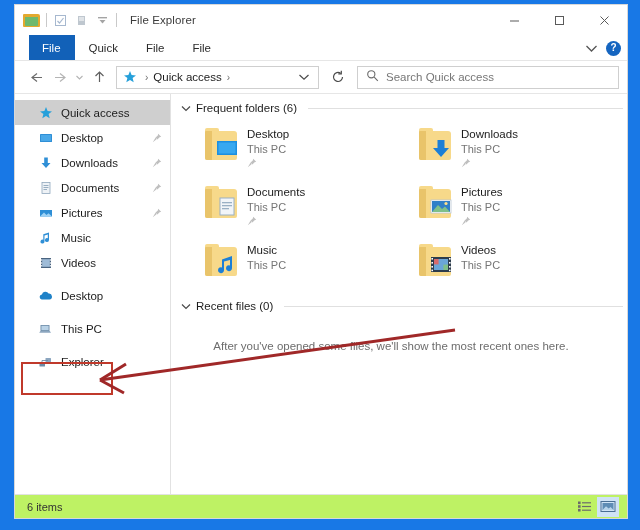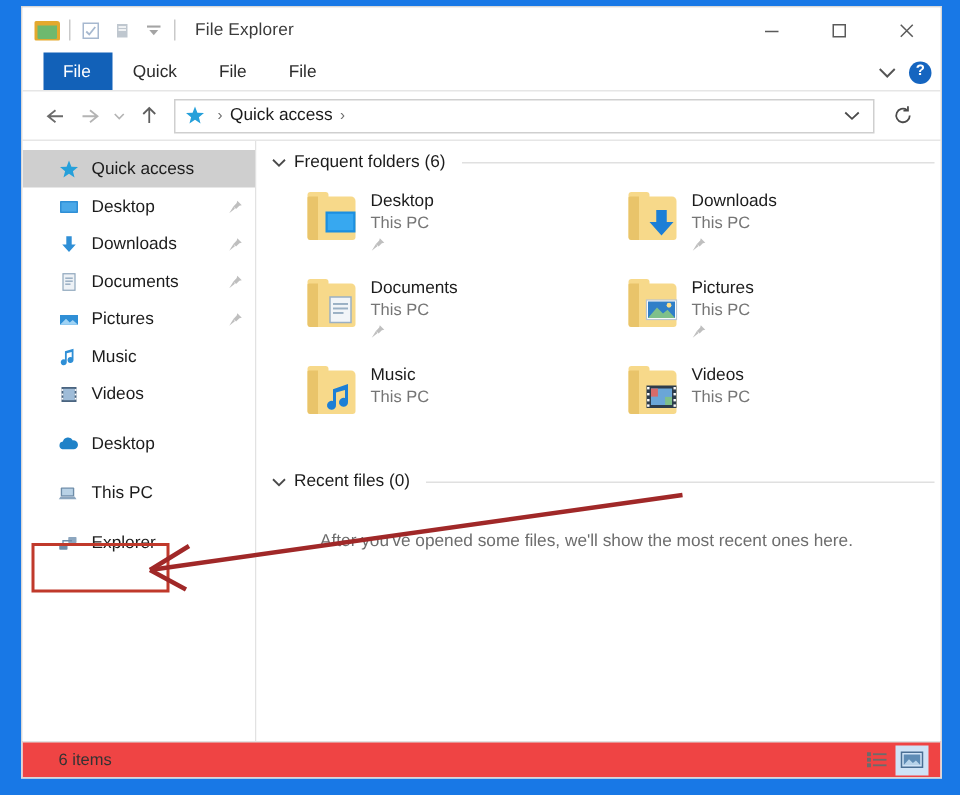--- a/index.html
+++ b/index.html
@@ -245,42 +245,42 @@
   }
   .tile-text { padding-top: 1px; min-width: 0; }
   .tile-name {
     font-size: 11.5px; color: #1c1c1c; white-space: nowrap;
     line-height: 15px;
   }
   .tile-sub {
     font-size: 11px; color: #757575; line-height: 15px;
   }
   .tile-pin { margin-top: 1px; opacity: .5; display: flex; }
-  .recent-section { margin-top: 19px; }
+  .recent-section { margin-top: 4px; }
   .recent-msg {
     font-size: 11.5px; color: #6d6d6d;
     text-align: center;
     margin-top: 28px;
     padding-right: 26px;
   }
 
   
   .annot {
     position: absolute; left: 0; top: 0;
     width: 640px; height: 530px;
     pointer-events: none;
   }
 
   
   .statusbar {
     height: 24px; flex: 0 0 24px;
-    background: #ef4444;
+    background: #bef264;
     border-top: 1px solid #e2e2e2;
     display: flex; align-items: center;
-    padding: 0 8px 0 24px;
+    padding: 0 8px 0 12px;
   }
   .status-text { font-size: 11px; color: #333; }
   .status-spacer { flex: 1 1 auto; }
   .viewbtn {
     width: 22px; height: 20px;
     display: flex; align-items: center; justify-content: center;
     margin-left: 2px;
   }
   .viewbtn.active { background: #cfe3f6; }
 </style>
@@ -393,20 +393,29 @@
         </span>
       </div>
 
       <div class="refreshbtn">
         <svg width="14" height="14" viewBox="0 0 14 14">
           <path d="M11.5 7 A4.5 4.5 0 1 1 9.6 3.3" fill="none" stroke="#4a4a4a" stroke-width="1.2"></path>
           <path d="M10.3 0.8 L10.3 3.8 L7.3 3.8" fill="none" stroke="#4a4a4a" stroke-width="1.2"></path>
         </svg>
       </div>
 
+      <div class="searchfield">
+        <span>
+          <svg width="13" height="13" viewBox="0 0 13 13">
+            <circle cx="5.3" cy="5.3" r="3.6" fill="none" stroke="#6a6a6a" stroke-width="1.1"></circle>
+            <path d="M8.2 8.2 L11.8 11.8" stroke="#6a6a6a" stroke-width="1.1" fill="none"></path>
+          </svg>
+        </span>
+        <span class="ph">Search Quick access</span>
+      </div>
     </div>
 
     <div class="body">
 
       <div class="sidebar">
 
         <div class="nav-item selected">
           <span class="nav-ico">
             <svg width="14" height="14" viewBox="0 0 14 14">
                 <path d="M7 1 L8.6 5.1 L13 5.4 L9.6 8.1 L10.7 12.3 L7 9.9 L3.3 12.3 L4.4 8.1 L1 5.4 L5.4 5.1 Z" fill="#26a0da"></path>

